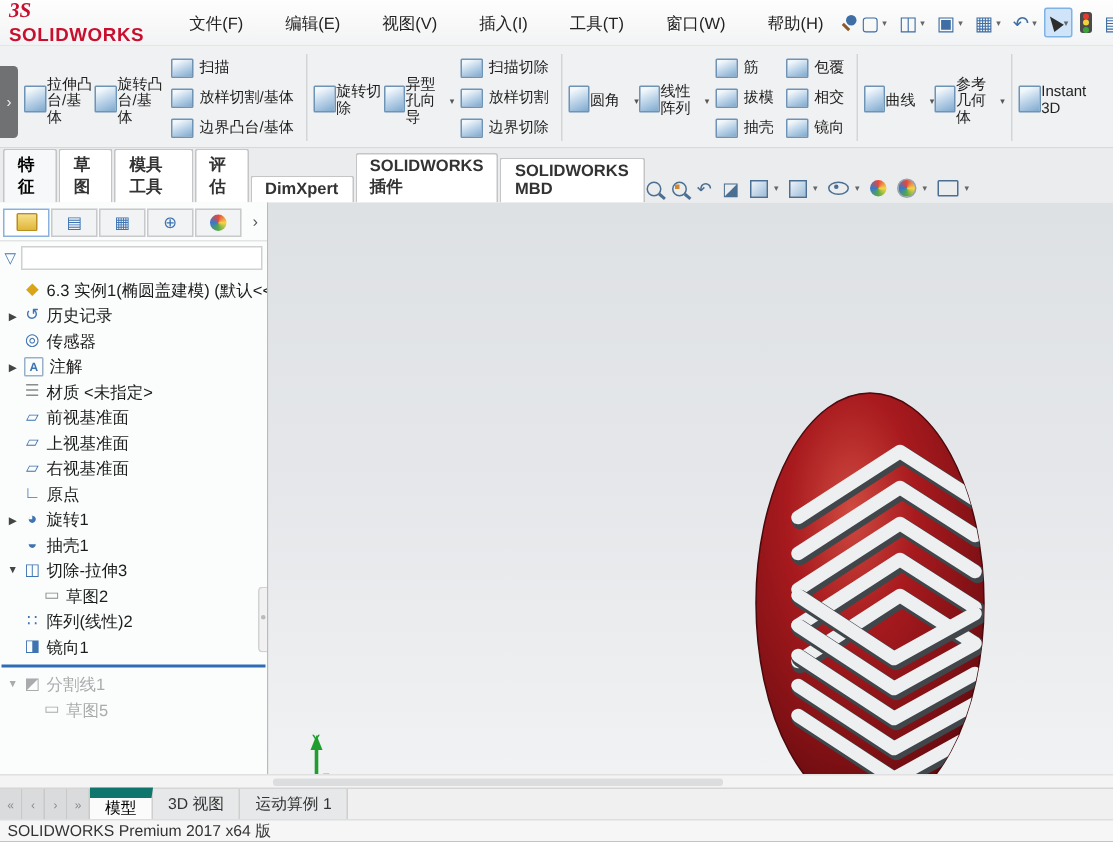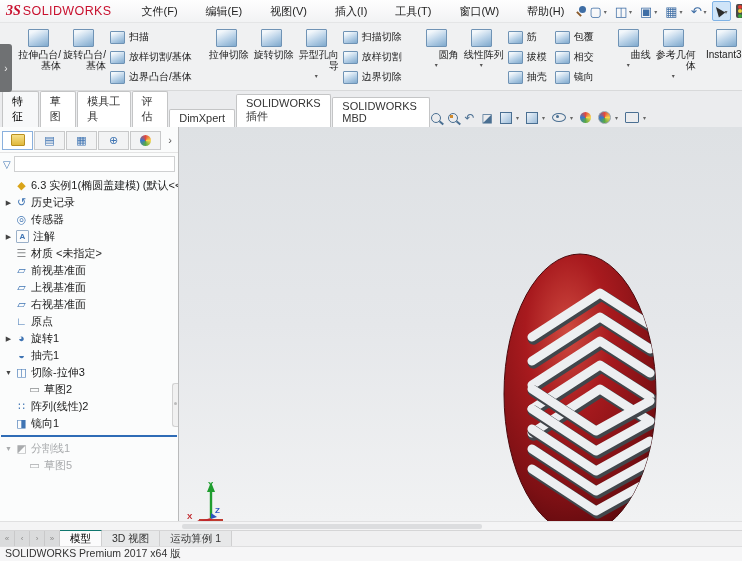--- a/index.html
+++ b/index.html
@@ -2,23 +2,23 @@
 <html style="--slot: #edeff1;"><head>
 <meta charset="utf-8">
 <style>
   html,body{margin:0;padding:0;background:#888;}
   .app{width:742px;height:561px;position:relative;overflow:hidden;display:flex;flex-direction:column;
        font-family:"Liberation Sans","DejaVu Sans",sans-serif;background:#fff;font-size:11px;color:#222;}
 
   
   .titlebar{flex:0 0 22px;display:flex;align-items:center;background:linear-gradient(#fefefe,#f2f3f4);
             border-bottom:1px solid #e4e5e6;padding:0 4px;white-space:nowrap;}
-  .logo{display:flex;align-items:center;margin:0 10px 0 2px;}
+  .logo{display:flex;align-items:flex-start;margin:0 10px 0 2px;flex-direction:column;}
   .logo-mark{font-style:italic;font-weight:bold;font-size:14px;color:#c8102e;margin-right:2px;font-family:"Liberation Serif",serif;}
-  .logo-text{font-weight:normal;font-size:12.5px;color:#c8102e;letter-spacing:.4px;}
+  .logo-text{font-weight:bold;font-size:12.5px;color:#c8102e;letter-spacing:.4px;}
   .menu{padding:3px 8px;color:#222;font-size:11px;margin-left:12px;}
   .pinbtn{margin:0 10px 0 4px;width:14px;height:14px;position:relative;}
   .pinico{position:absolute;left:3px;top:2px;width:7px;height:7px;border-radius:50%;background:#3f6ea5;}
   .pinico::after{content:"";position:absolute;left:-3px;top:7px;width:6px;height:2px;background:#8a5a2b;transform:rotate(45deg);}
   .qat{display:flex;align-items:center;gap:2px;}
   .qbtn{display:flex;align-items:center;height:18px;padding:0 2px;border:1px solid transparent;border-radius:2px;}
   .qbtn.pressed{background:#cfe4f8;border-color:#7fb2e5;}
   .qglyph{font-size:13px;line-height:13px;color:#3f6ea5;}
   .qglyph.dark{color:#555;}
   .dd{font-size:6px;color:#666;margin-left:2px;}
@@ -27,35 +27,35 @@
   .traffic{width:8px;height:14px;background:#4a4a4a;border-radius:2px;display:flex;flex-direction:column;
            align-items:center;justify-content:space-evenly;}
   .traffic i{width:4px;height:4px;border-radius:50%;display:block;}
   .doc-name{margin-left:10px;font-size:11px;color:#333;}
 
   
   .ribbon{flex:0 0 64px;background:#f0f1f2;border-bottom:1px solid #d8d9da;display:flex;align-items:stretch;
           padding:2px 0 1px 16px;overflow:hidden;}
   .collapsed-tab{position:absolute;left:0;top:44px;width:12px;height:48px;background:#6f7173;color:#eee;
                  border-radius:0 3px 3px 0;display:flex;align-items:center;justify-content:center;font-size:10px;z-index:6;}
-  .bigbtn{width:47px;display:flex;flex-direction:column;align-items:center;padding-top:4px;text-align:right;}
+  .bigbtn{width:47px;display:flex;flex-direction:row;align-items:center;padding-top:4px;text-align:left;}
   .bicon{width:19px;height:16px;border:1px solid #6f93b5;border-radius:1px;margin-bottom:2px;
          background:linear-gradient(155deg,#f2f7fb 15%,#b9d2e8 55%,#7fa9cd);}
   .blabel{font-size:10px;line-height:11px;color:#222;width:45px;word-break:break-all;}
   .bdd{font-size:6px;color:#555;margin-top:1px;}
   .stack{display:flex;flex-direction:column;justify-content:space-evenly;padding:1px 4px;}
   .srow{display:flex;align-items:center;gap:4px;height:18px;}
   .sicon{width:13px;height:11px;border:1px solid #6f93b5;border-radius:1px;flex:0 0 13px;
          background:linear-gradient(155deg,#f2f7fb 15%,#b9d2e8 55%,#7fa9cd);}
   .slabel{font-size:10px;color:#222;white-space:nowrap;text-align:center;}
   .gsep{width:1px;background:#d4d5d6;margin:3px 4px;}
 
   
   .tabrow{flex:0 0 20px;background:#ebecee;display:flex;align-items:flex-end;position:relative;}
-  .cmtabs{display:flex;align-items:flex-end;height:100%;padding-left:2px;}
+  .cmtabs{display:flex;align-items:flex-end;height:100%;padding-left:2px;font-weight:bold;}
   .cmtab{font-size:11px;padding:2px 9px 3px;margin-right:1px;border:1px solid #c4c5c6;border-bottom:none;
          border-radius:2px 2px 0 0;background:#ffffff;color:#333;}
   .cmtab.active{background:#f7f8f9;color:#000;}
   .headsup{margin-left:auto;margin-right:96px;display:flex;align-items:center;gap:7px;padding-bottom:3px;}
   .hbtn{display:flex;align-items:center;gap:2px;}
   .hglyph{font-size:12px;line-height:12px;color:#4a6f92;}
   .mag{width:8px;height:8px;border:1.6px solid #4a6f92;border-radius:50%;position:relative;}
   .mag::after{content:"";position:absolute;width:5px;height:1.6px;background:#4a6f92;right:-4px;bottom:-2px;transform:rotate(40deg);}
   .mag.area::before{content:"";position:absolute;left:1.5px;top:1.5px;width:3px;height:3px;background:#d08a2c;}
   .cub{width:10px;height:10px;border:1px solid #4a6f92;background:linear-gradient(135deg,#eef4fa,#9cbcd9);}
@@ -100,21 +100,21 @@
   .slot{fill:none;stroke:var(--slot,#edeff1);stroke-width:9;stroke-linecap:round;stroke-linejoin:round;}
 
   
   .hscroll{flex:0 0 8px;background:#f4f4f5;border-top:1px solid #e0e0e1;display:flex;align-items:center;}
   .hthumb{margin-left:182px;width:300px;height:5px;background:#dcdddf;border-radius:2px;}
   .bottomtabs{flex:0 0 15px;background:#f0f0f1;border-top:1px solid #d5d5d6;display:flex;align-items:stretch;}
   .navbtn{width:14px;display:flex;align-items:center;justify-content:center;background:#dadbdc;
           border-right:1px solid #c9c9ca;color:#8a8a8a;font-size:8px;}
   .btab{padding:0 10px;display:flex;align-items:center;font-size:10.5px;background:#e7e8e9;
         border-right:1px solid #cfcfd0;color:#333;}
-  .btab.active{background:#fbfbfc;border-top:1px solid #0f766e;margin-top:-1px;color:#000;}
+  .btab.active{background:#fbfbfc;border-top:7px solid #0f766e;margin-top:-1px;color:#000;}
   .statusbar{flex:0 0 13px;background:#f6f6f7;border-top:1px solid #dededf;display:flex;align-items:center;
              padding:0 5px;font-size:10.5px;color:#333;}
 </style>
 </head>
 <body>
 
 <div class="app">
 
   <div class="titlebar">
     <div class="logo">
@@ -196,24 +196,20 @@
         <div class="srow">
           <span class="sicon"></span>
           <span class="slabel">放样切割/基体</span>
         </div>
         <div class="srow">
           <span class="sicon"></span>
           <span class="slabel">边界凸台/基体</span>
         </div>
       </div>
       <div class="gsep"></div>
-      <div class="bigbtn">
-        <span class="bicon"></span>
-        <span class="blabel">拉伸切除</span>
-      </div>
       <div class="bigbtn">
         <span class="bicon"></span>
         <span class="blabel">旋转切除</span>
       </div>
       <div class="bigbtn">
         <span class="bicon"></span>
         <span class="blabel">异型孔向导</span>
         <span class="bdd">▾</span>
       </div>
       <div class="stack">

